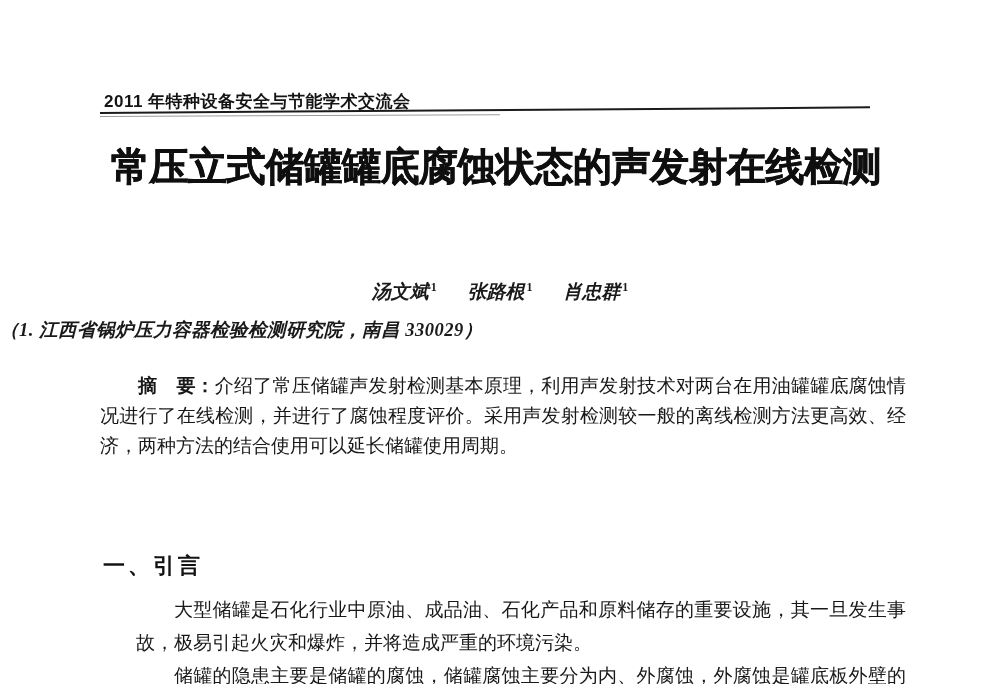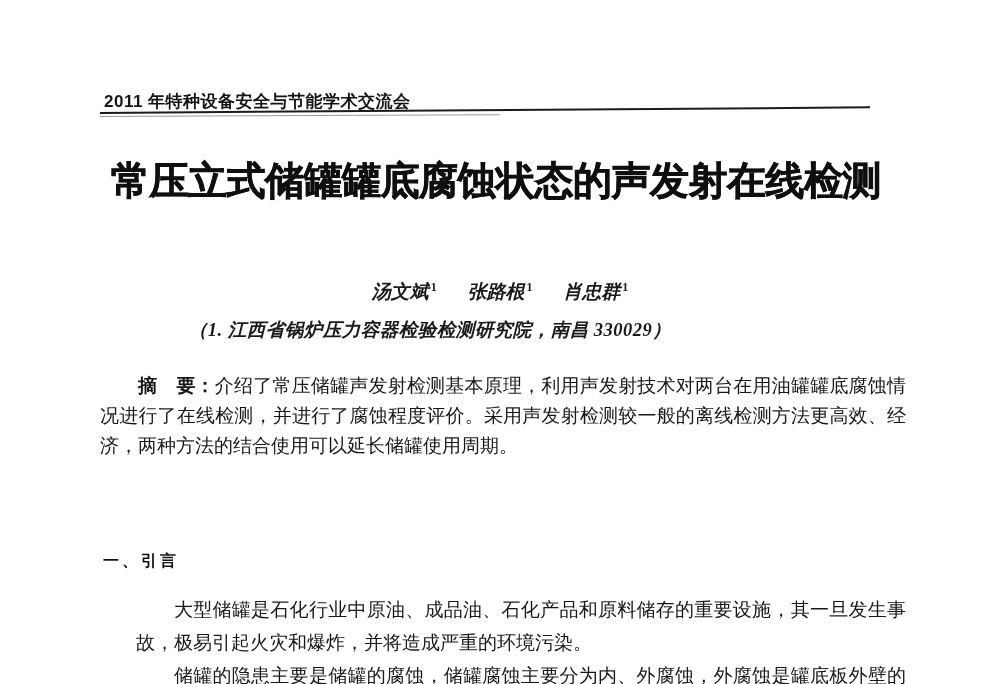--- a/index.html
+++ b/index.html
@@ -46,21 +46,21 @@
     height: 1.2px;
     background: #9a9a9a;
     transform: rotate(-0.25deg);
     transform-origin: 0 50%;
   }
 
   
   .paper-title {
     position: absolute;
     left: 100px;
-    top: 154px;
+    top: 140px;
     width: 792px;
     text-align: center;
     font-family: "Liberation Sans", "DejaVu Sans", sans-serif;
     font-weight: 900;
     font-size: 39px;
     letter-spacing: -0.5px;
     color: #0f0f0f;
     white-space: nowrap;
     -webkit-text-stroke: 0.6px #0f0f0f;
   }
@@ -78,21 +78,21 @@
     color: #1a1a1a;
   }
   .author { margin: 0 13px; white-space: nowrap; }
   .author sup { font-size: 12px; font-style: normal; margin-left: 2px; }
 
   .affiliation {
     position: absolute;
     left: 0;
     top: 317px;
     width: 860px;
-    text-align: center;
+    text-align: left;
     font-size: 18.5px;
     font-style: italic;
     font-weight: 600;
     letter-spacing: 0.5px;
     color: #1a1a1a;
   }
 
   
   .abstract-block {
     position: absolute;
@@ -107,21 +107,21 @@
   .abstract-block p { text-indent: 2em; }
   .inline-label { font-weight: 700; margin-top: 41px; }
 
   
   .section-heading {
     position: absolute;
     left: 103px;
     top: 551px;
     font-family: Liberation Serif, serif;
     font-weight: 700;
-    font-size: 16px;
+    font-size: 22px;
     letter-spacing: 3px;
     color: #121212;
   }
   .body-block {
     position: absolute;
     left: 100px;
     top: 594px;
     width: 806px;
     font-size: 19px;
     line-height: 32.5px;

